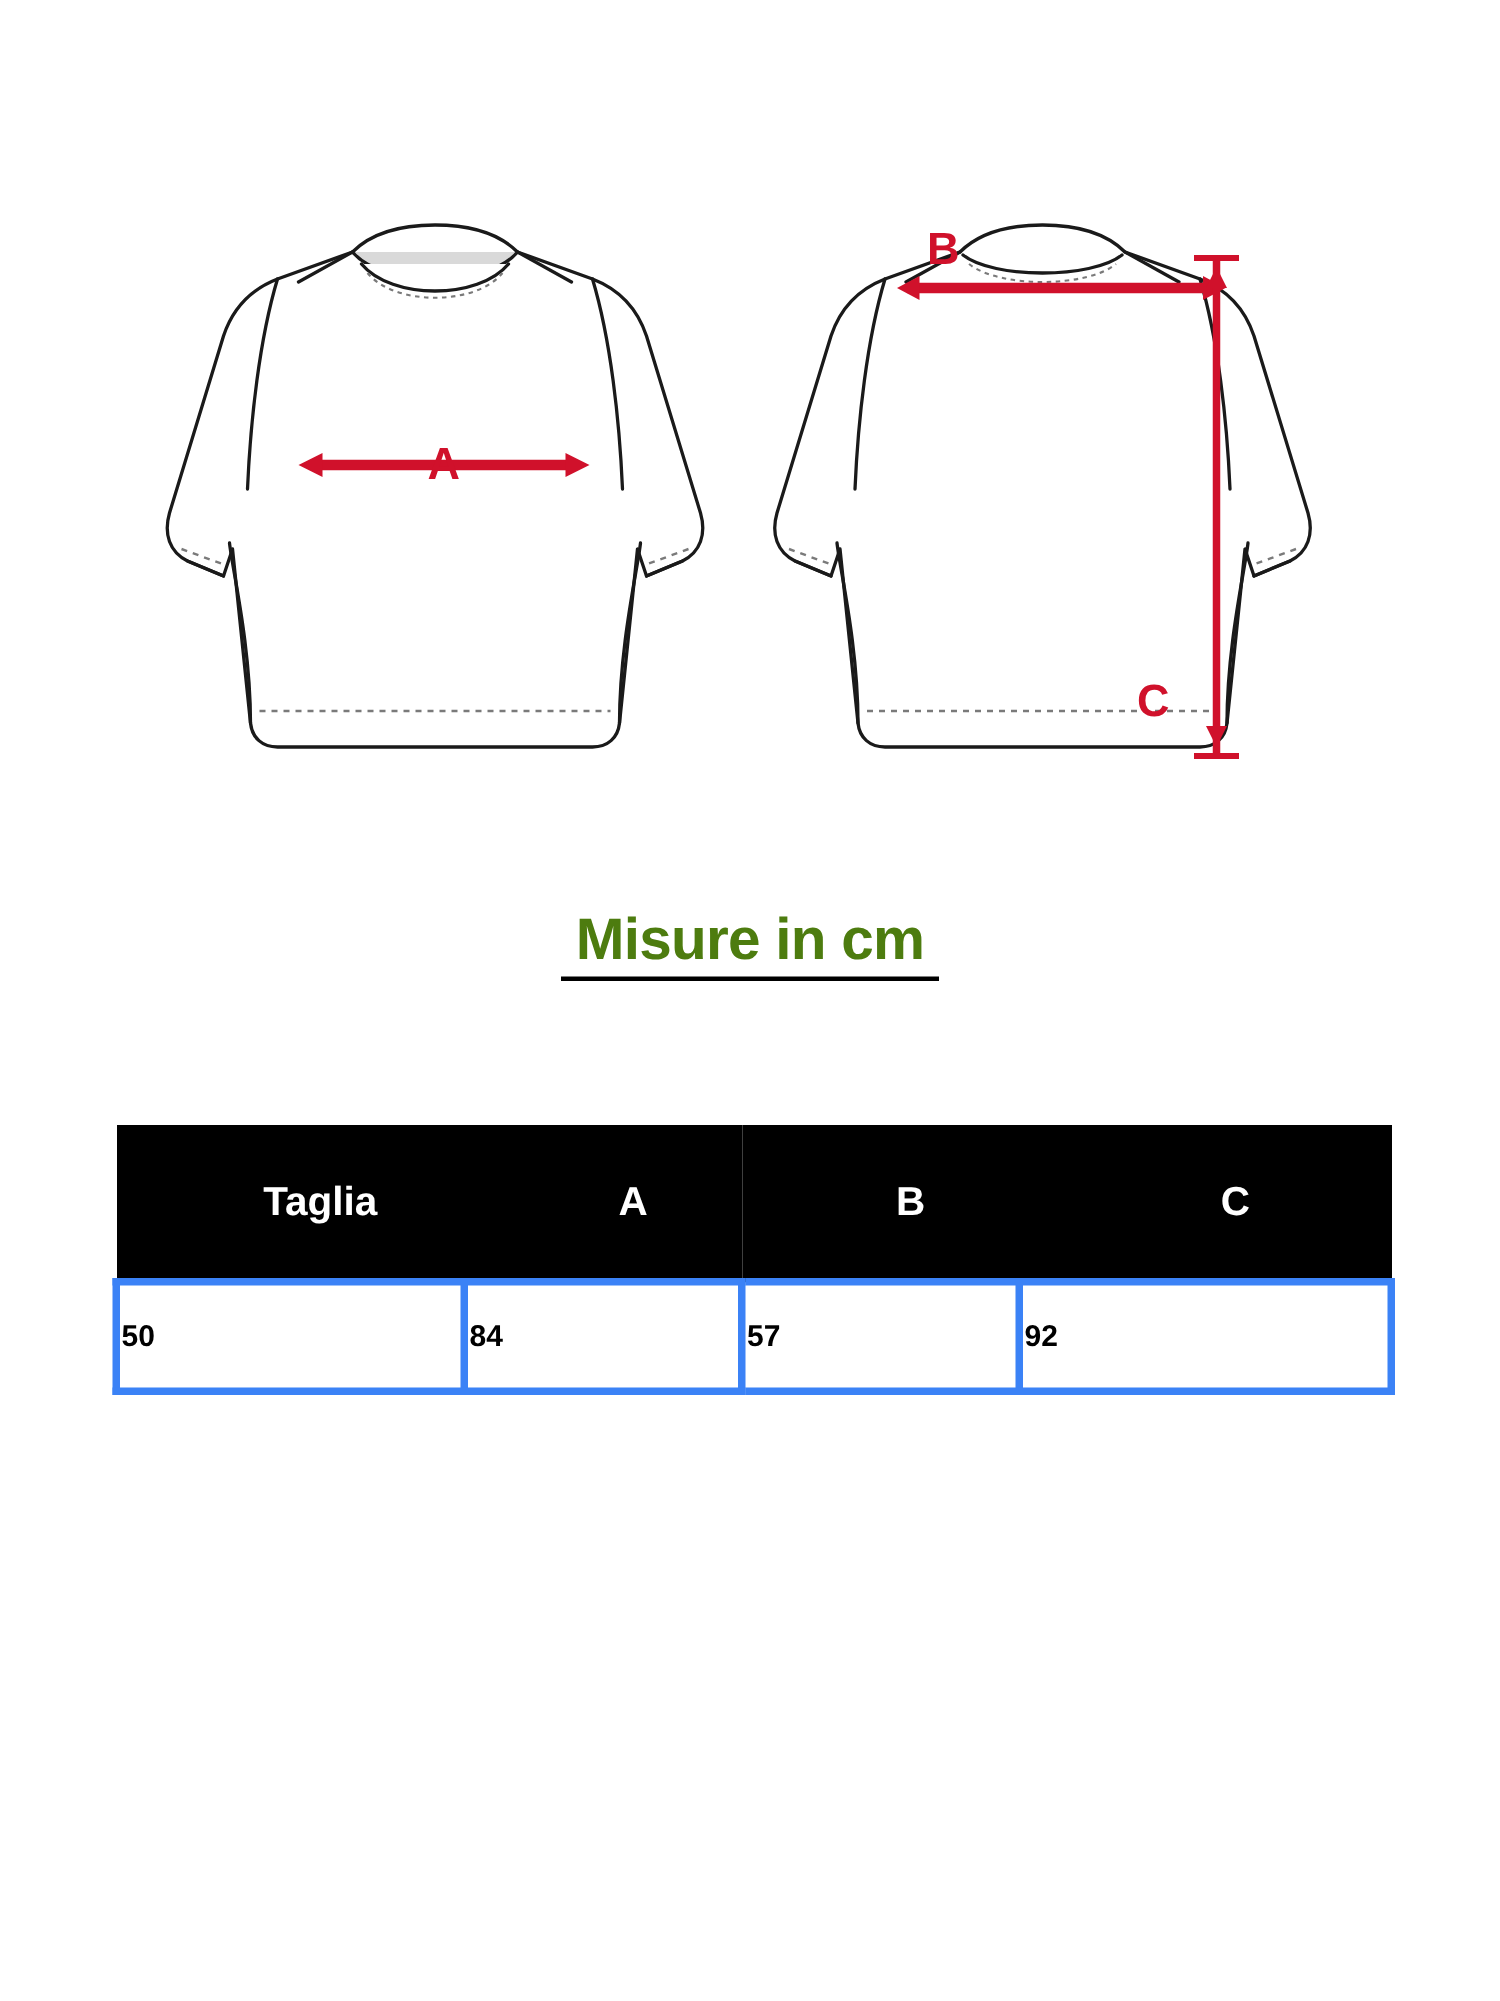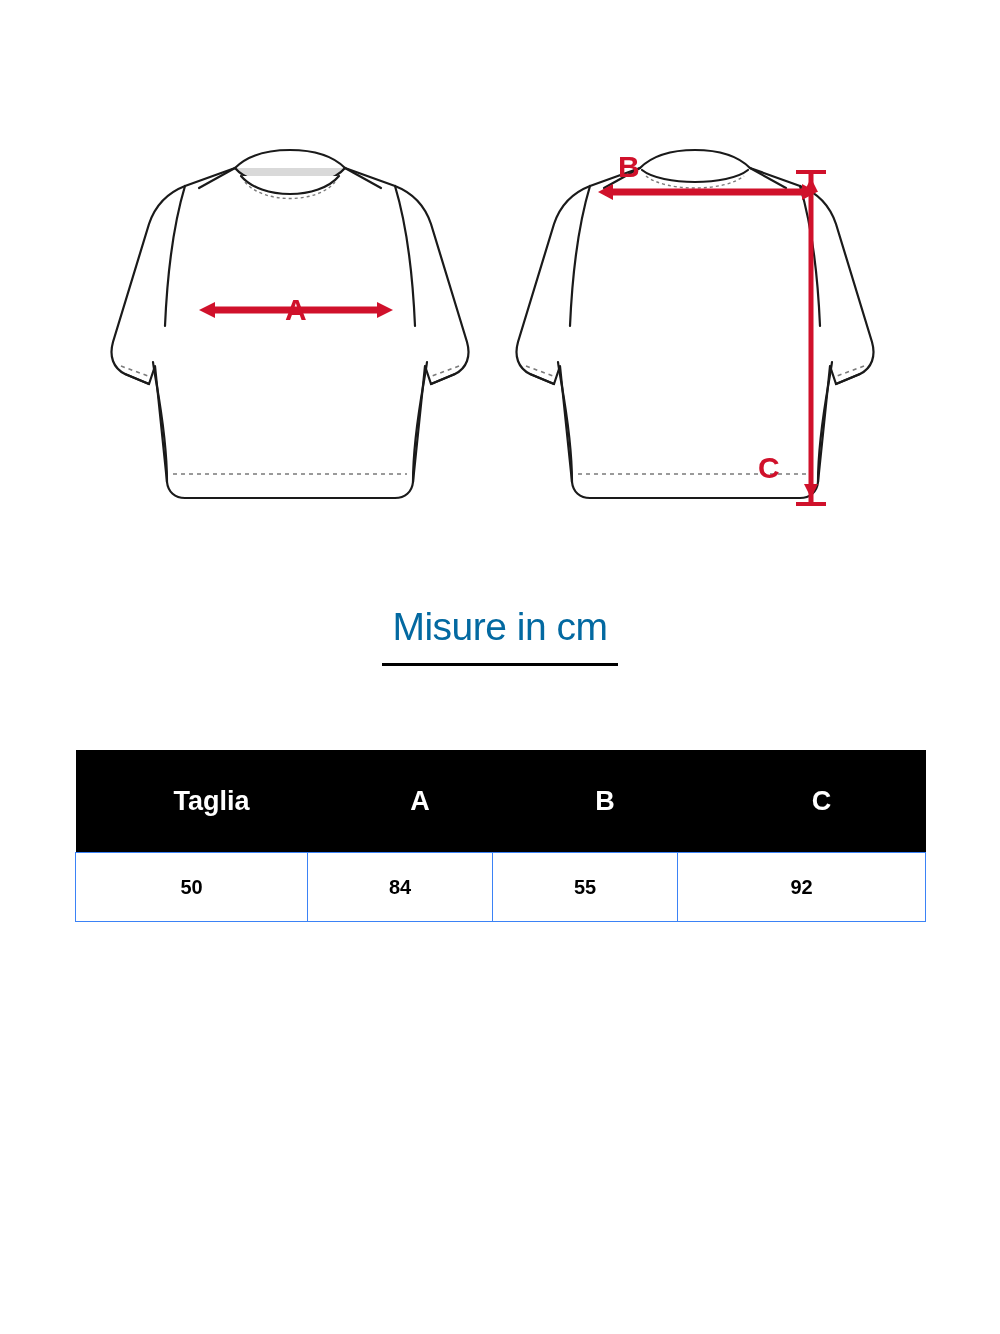--- a/index.html
+++ b/index.html
@@ -46,24 +46,24 @@
   .title-wrap {
     position: absolute;
     top: 605px;
     left: 0;
     width: 1000px;
     text-align: center;
   }
   .title {
     display: inline-block;
     font-size: 39px;
-    font-weight: normal;
+    font-weight: bold;
     letter-spacing: -0.5px;
-    color: #0369a1;
-    padding: 0 10px 14px 10px;
+    color: #4d7c0f;
+    padding: 0 10px 2px 10px;
     border-bottom: 3px solid #000000;
     font-family: "Liberation Sans", sans-serif;
   }
 
   
   .table-wrap {
     position: absolute;
     top: 750px;
     left: 75px;
     width: 850px;
@@ -77,23 +77,23 @@
     background: #000000;
     color: #ffffff;
     font-size: 27px;
     font-weight: bold;
     height: 100px;
     border: none;
     font-family: "Liberation Sans", sans-serif;
     padding-left: 41px;
   }
   table.size-table tbody td {
-    border: 1px solid #3b82f6;
+    border: 5px solid #3b82f6;
     height: 66px;
-    text-align: center;
+    text-align: left;
     font-size: 20px;
     font-weight: bold;
     color: #000000;
     background: #ffffff;
     font-family: "Liberation Sans", sans-serif;
   }
   table.size-table col.c-size { width: 232px; }
   table.size-table col.c-a { width: 185px; }
   table.size-table col.c-b { width: 185px; }
   table.size-table col.c-c { width: 248px; }
@@ -243,18 +243,18 @@
         <th>Taglia</th>
         <th>A</th>
         <th>B</th>
         <th>C</th>
       </tr>
     </thead>
     <tbody>
       <tr>
         <td>50</td>
         <td>84</td>
-        <td>55</td>
+        <td>57</td>
         <td>92</td>
       </tr>
     </tbody>
   </table>
 </div>
 
 </body></html>

